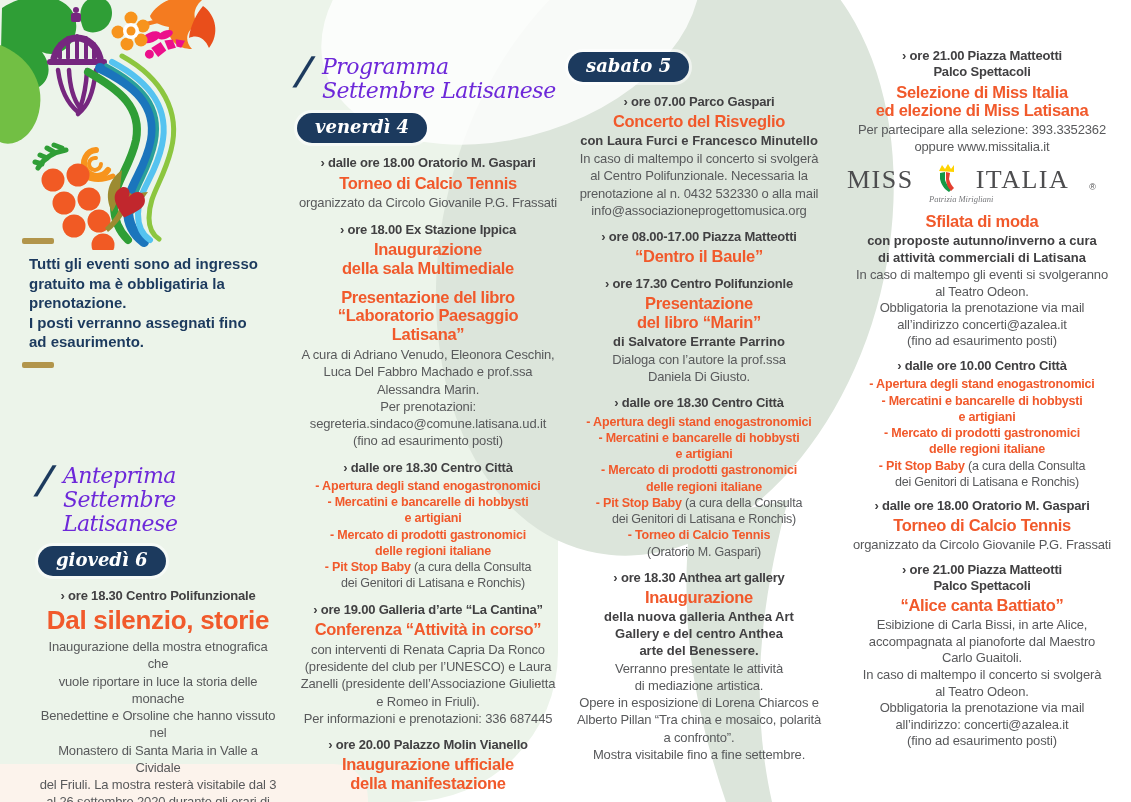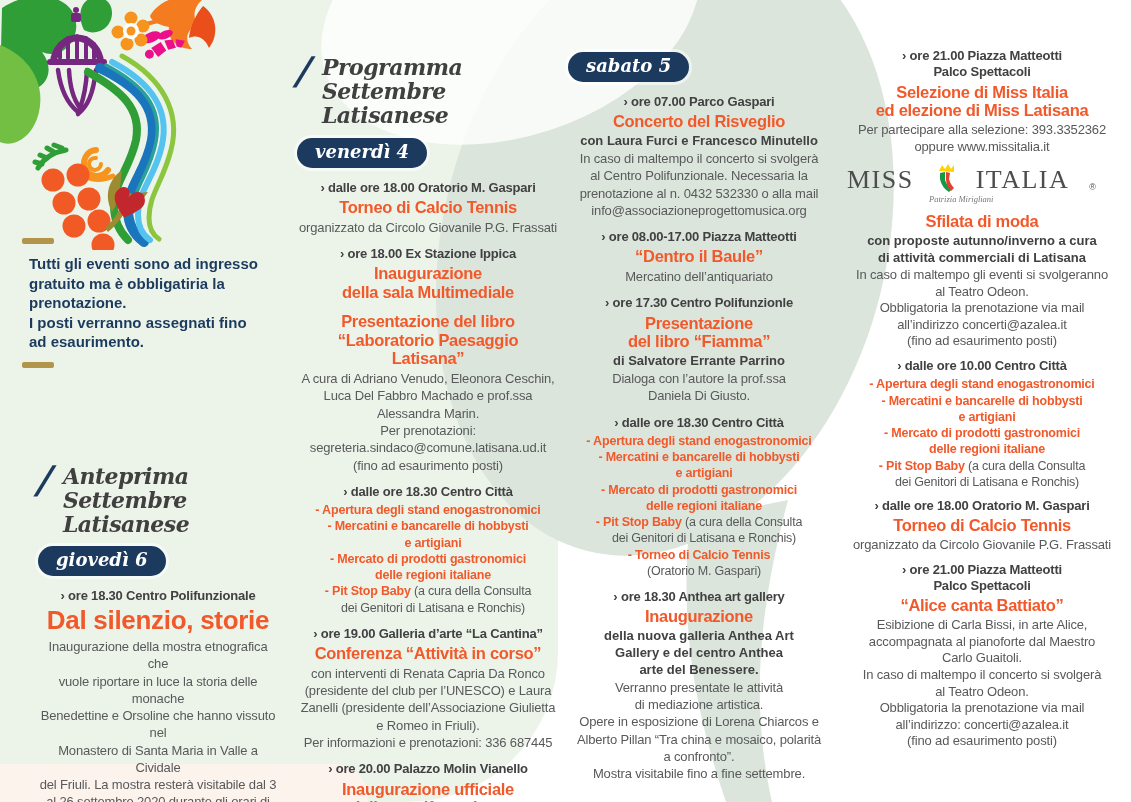--- a/index.html
+++ b/index.html
@@ -22,22 +22,22 @@
   .indent{margin-left:16px;}
   
   .rule{width:32px;height:6px;background:#b2954b;border-radius:2px;}
   
   .intro{color:#1c3a5e;font-weight:bold;font-size:15px;line-height:1.3;
          margin:10px 0 10px 7px;white-space:pre-line;}
   
   .script-header{display:flex;gap:11px;margin-bottom:10px;align-items:flex-start;}
   .script-header .slash{color:#1c3a5e;font-family:"DejaVu Serif",serif;font-weight:bold;
          font-style:italic;font-size:38px;line-height:.85;transform:skewX(-6deg);}
-  .script-header .words{font-family:"DejaVu Serif",serif;font-style:italic;font-weight:bold;
-         color:#404040;font-size:22px;line-height:1.1;letter-spacing:-.5px;white-space:pre-line;}
+  .script-header .words{font-family:"DejaVu Serif",serif;font-style:italic;font-weight:normal;
+         color:#6d28d9;font-size:22px;line-height:1.1;letter-spacing:-.5px;white-space:pre-line;}
   
   .badge{display:inline-block;background:#1c3a5e;color:#fff;
          font-family:"DejaVu Serif",serif;font-style:italic;font-weight:bold;
          font-size:18px;line-height:1;padding:5px 18px 7px;border-radius:17px;
          box-shadow:0 0 0 3px rgba(255,255,255,.55);margin:0 0 12px;}
   
   .event{margin-bottom:10px;text-align:center;}
   .time{font-weight:bold;color:#414042;font-size:13px;line-height:1.25;
         letter-spacing:-.2px;white-space:pre-line;}
   .title{color:#f1592b;font-weight:bold;font-size:16.5px;line-height:1.14;
@@ -259,27 +259,26 @@
       <div class="subhead">con Laura Furci e Francesco Minutello</div>
       <div class="body">In caso di maltempo il concerto si svolgerà
 al Centro Polifunzionale. Necessaria la
 prenotazione al n. 0432 532330 o alla mail
 info@associazioneprogettomusica.org</div>
     </div>
 
     <div class="event">
       <div class="time">› ore 08.00-17.00 Piazza Matteotti</div>
       <div class="title">“Dentro il Baule”</div>
-      <div class="body">Mercatino dell’antiquariato</div>
     </div>
 
     <div class="event">
       <div class="time">› ore 17.30 Centro Polifunzionle</div>
       <div class="title">Presentazione
-del libro “Fiamma”</div>
+del libro “Marin”</div>
       <div class="subhead">di Salvatore Errante Parrino</div>
       <div class="body">Dialoga con l’autore la prof.ssa
 Daniela Di Giusto.</div>
     </div>
 
     <div class="event">
       <div class="time">› dalle ore 18.30 Centro Città</div>
       <ul class="elist">
         <li><span class="strong">- Apertura degli stand enogastronomici</span><span></span></li>
         <li><span class="strong">- Mercatini e bancarelle di hobbysti

